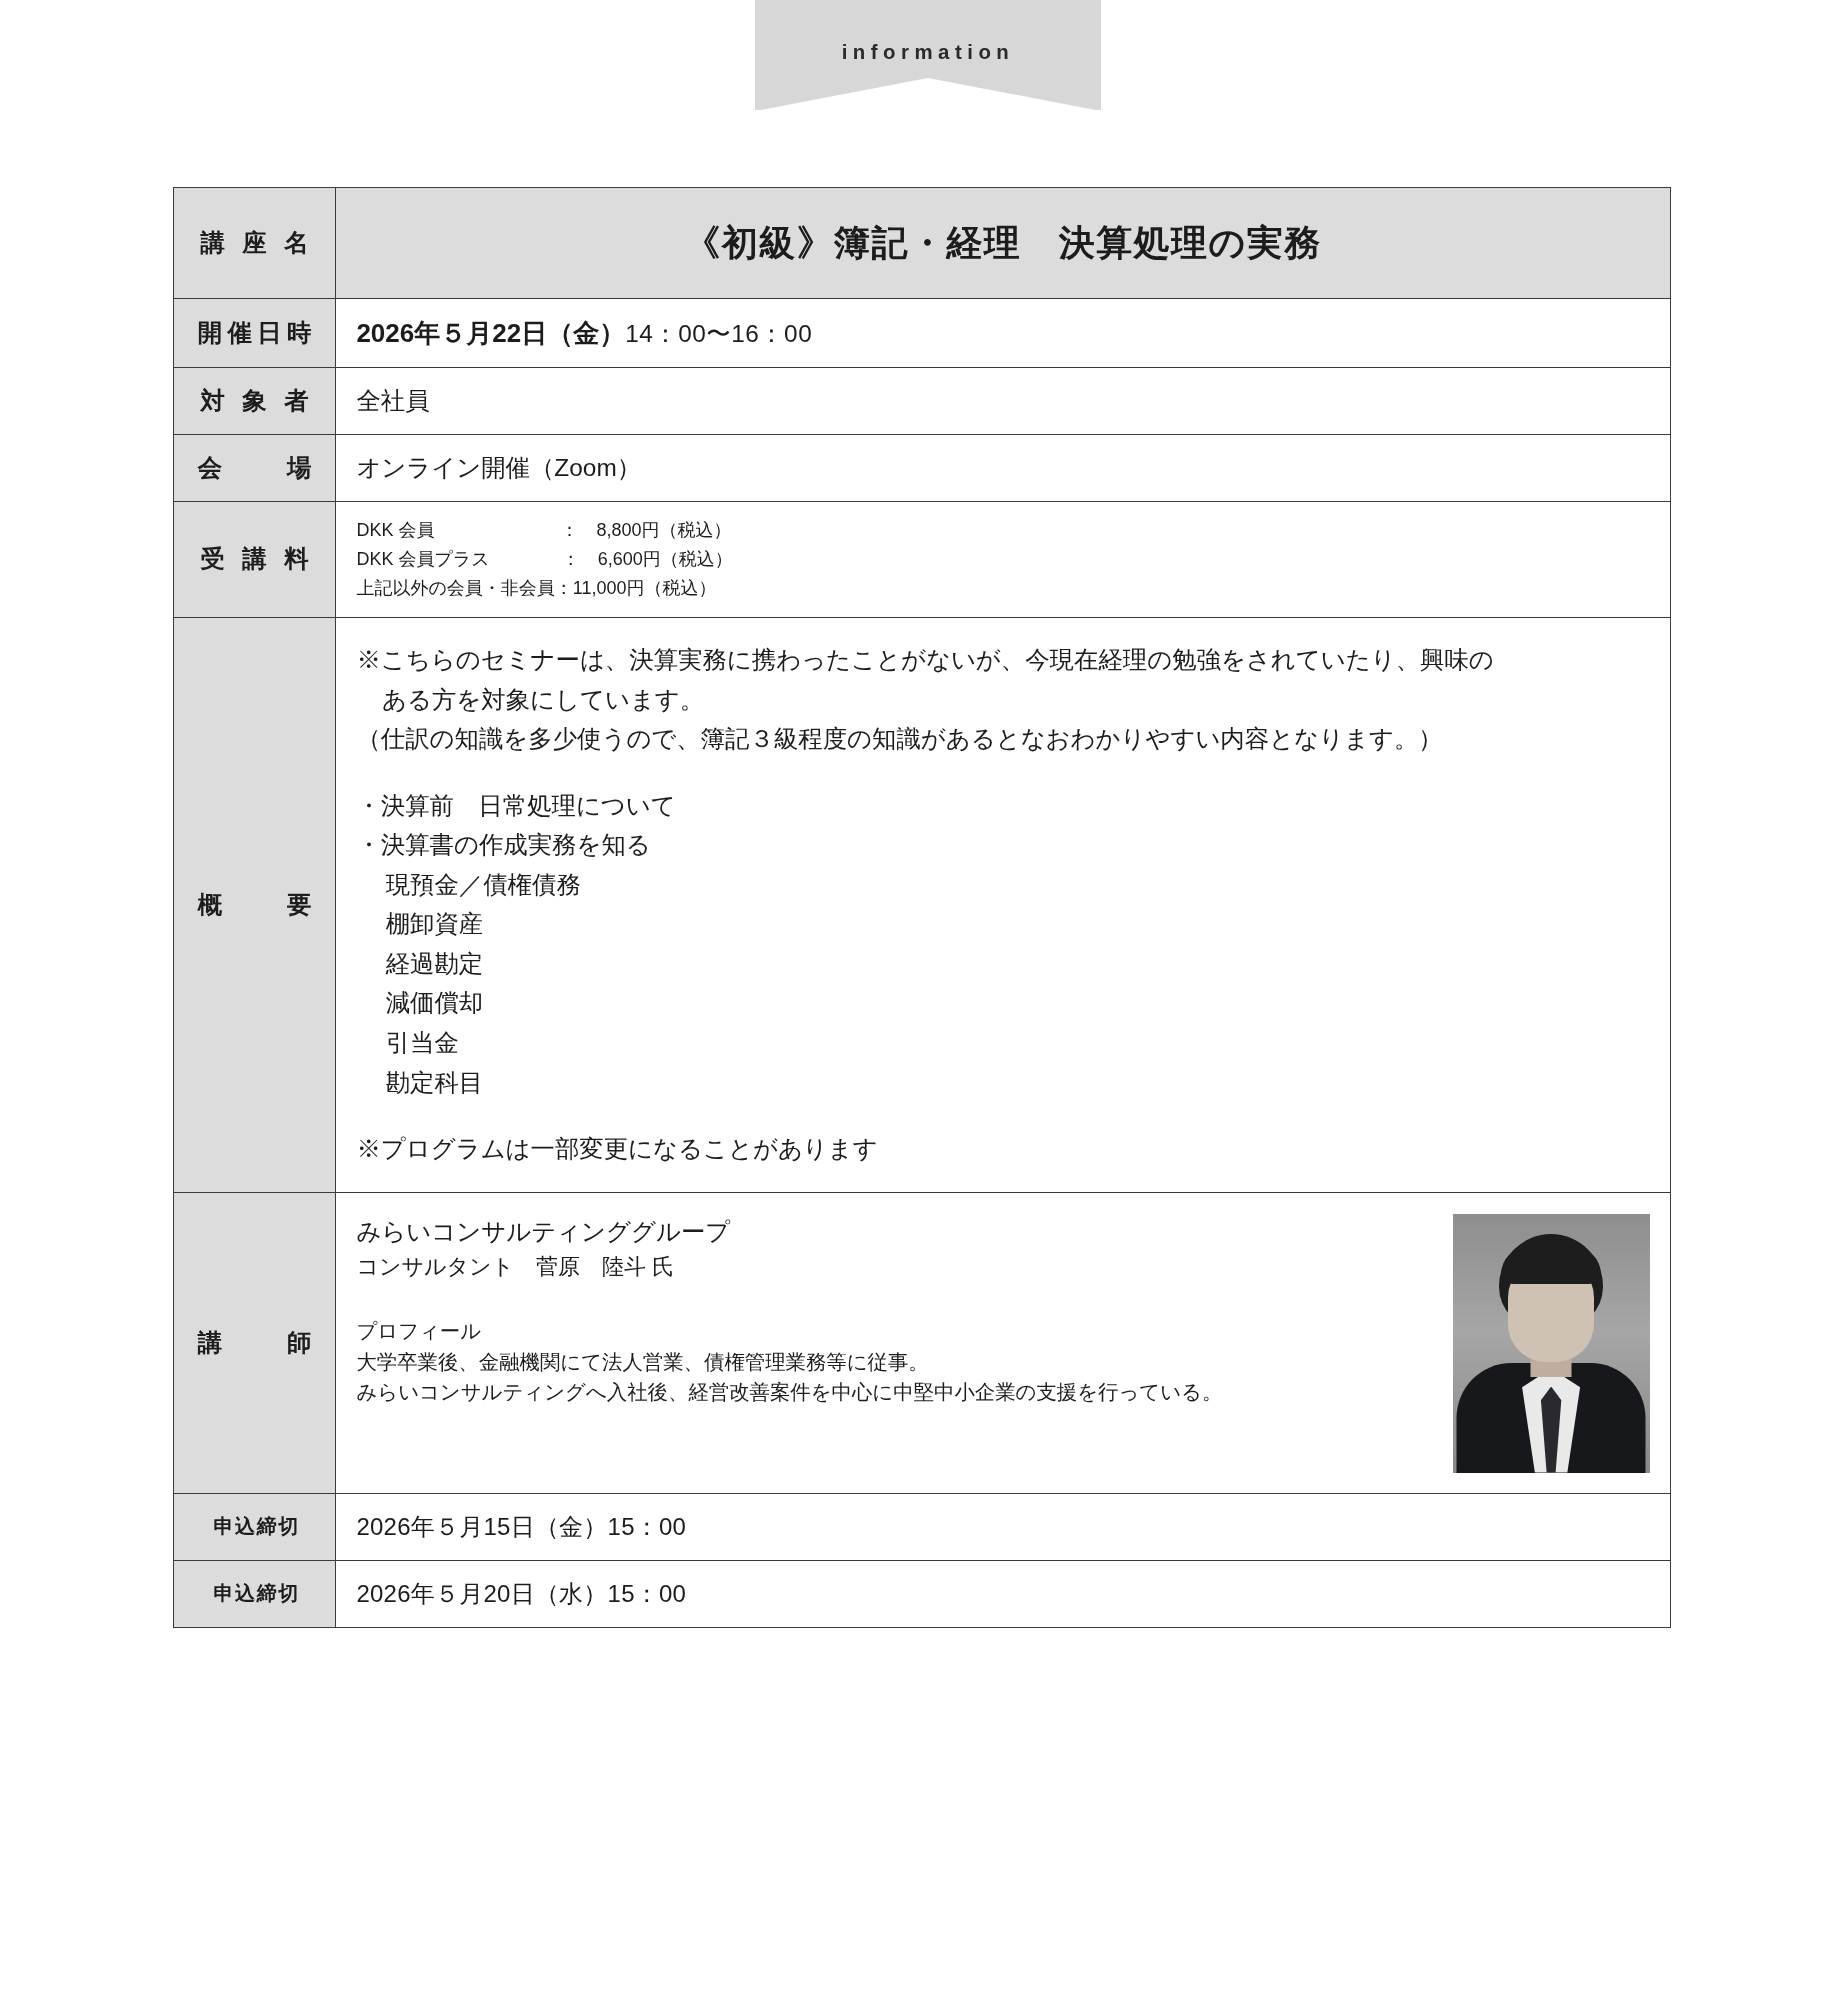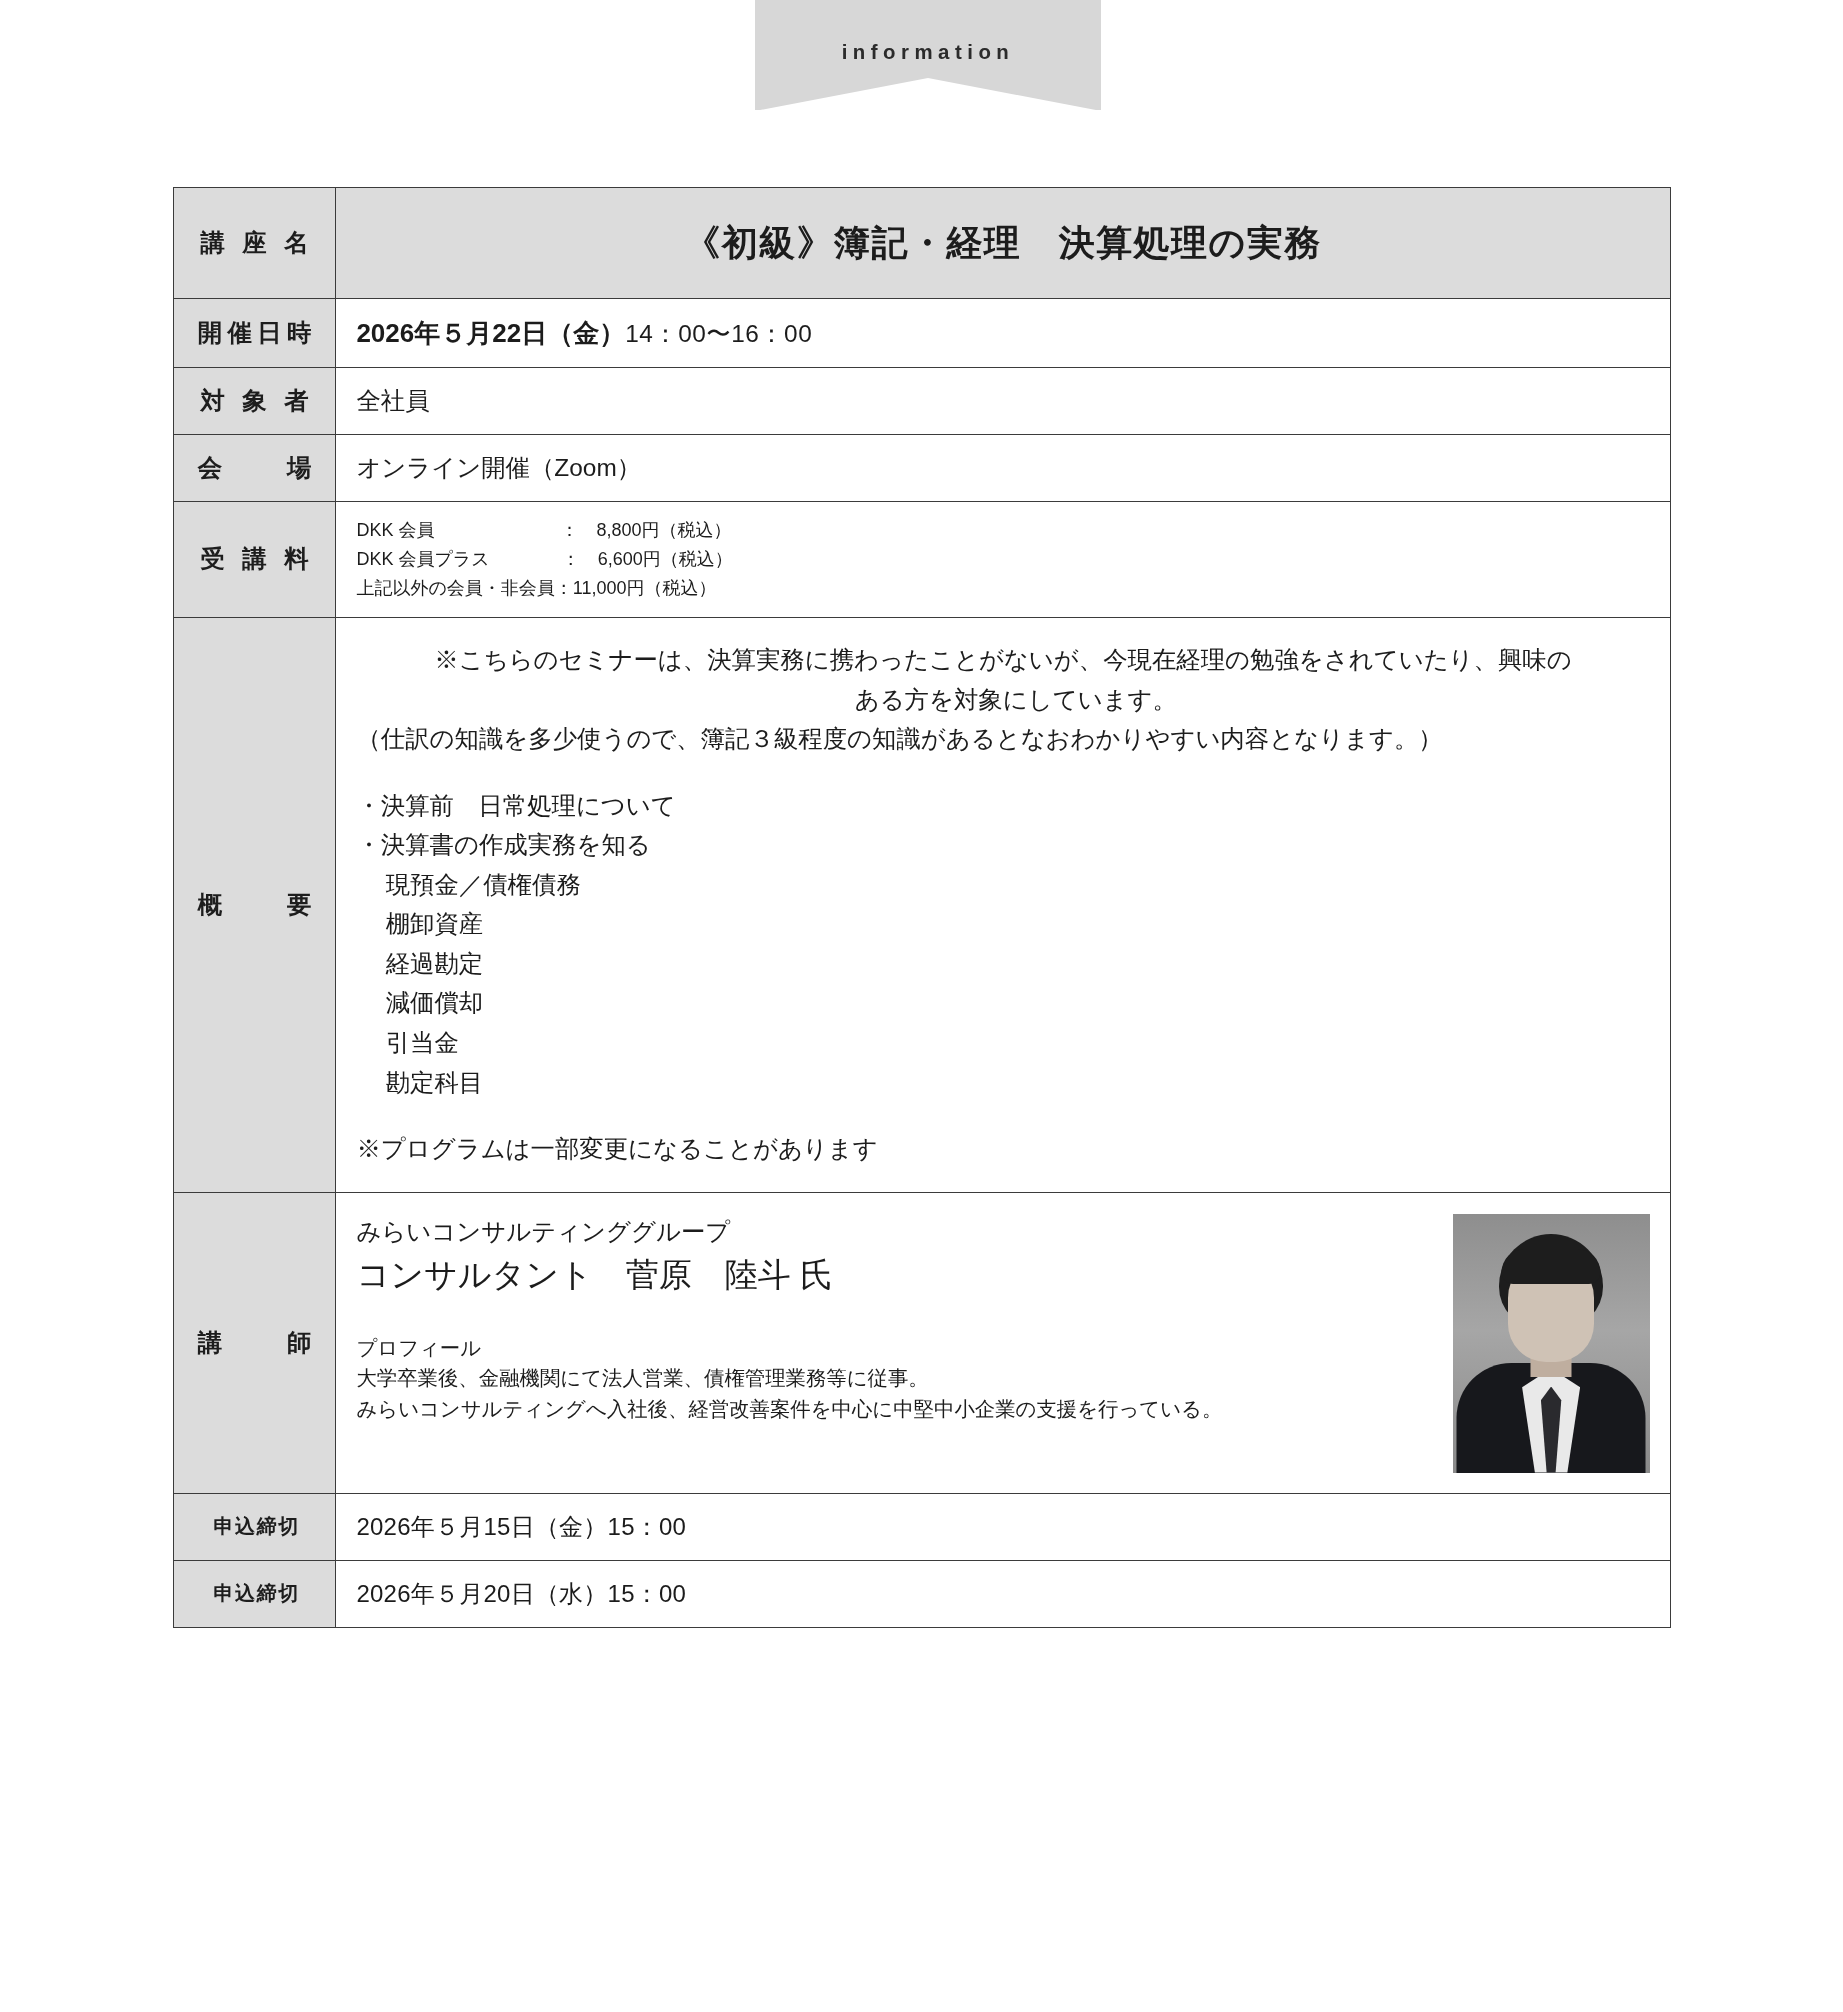--- a/index.html
+++ b/index.html
@@ -125,21 +125,20 @@
     padding: 22px 20.4px 23.6px 20.4px;
     font-size: 24.4px;
     line-height: 1.62;
   }
   .outline p {
     margin: 0;
   }
   .ind-note {
     text-indent: 0;
     padding-left: 1.05em;
-    text-align: center;
   }
   .ind-note .hang {
     margin-left: -1.05em;
   }
   .blank-line {
     height: 27px;
   }
   .bullet {
     margin: 0;
   }
@@ -159,21 +158,21 @@
     align-items: flex-start;
   }
   .lect-left {
     flex: 1 1 auto;
   }
   .lect-org {
     font-size: 24.4px;
     line-height: 1.5;
   }
   .lect-name {
-    font-size: 33px;
+    font-size: 22px;
     line-height: 1.5;
   }
   .lect-profile-label {
     font-size: 20.4px;
     margin-top: 33px;
     line-height: 1.5;
   }
   .lect-profile-body {
     font-size: 20.4px;
     line-height: 1.5;

